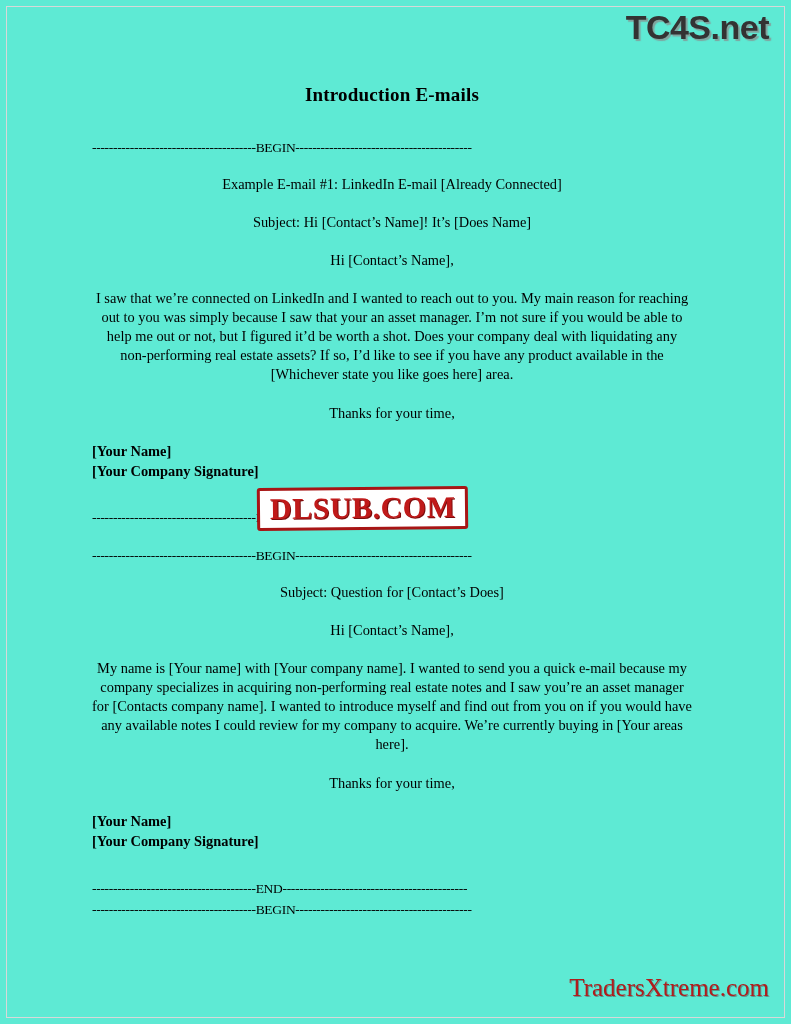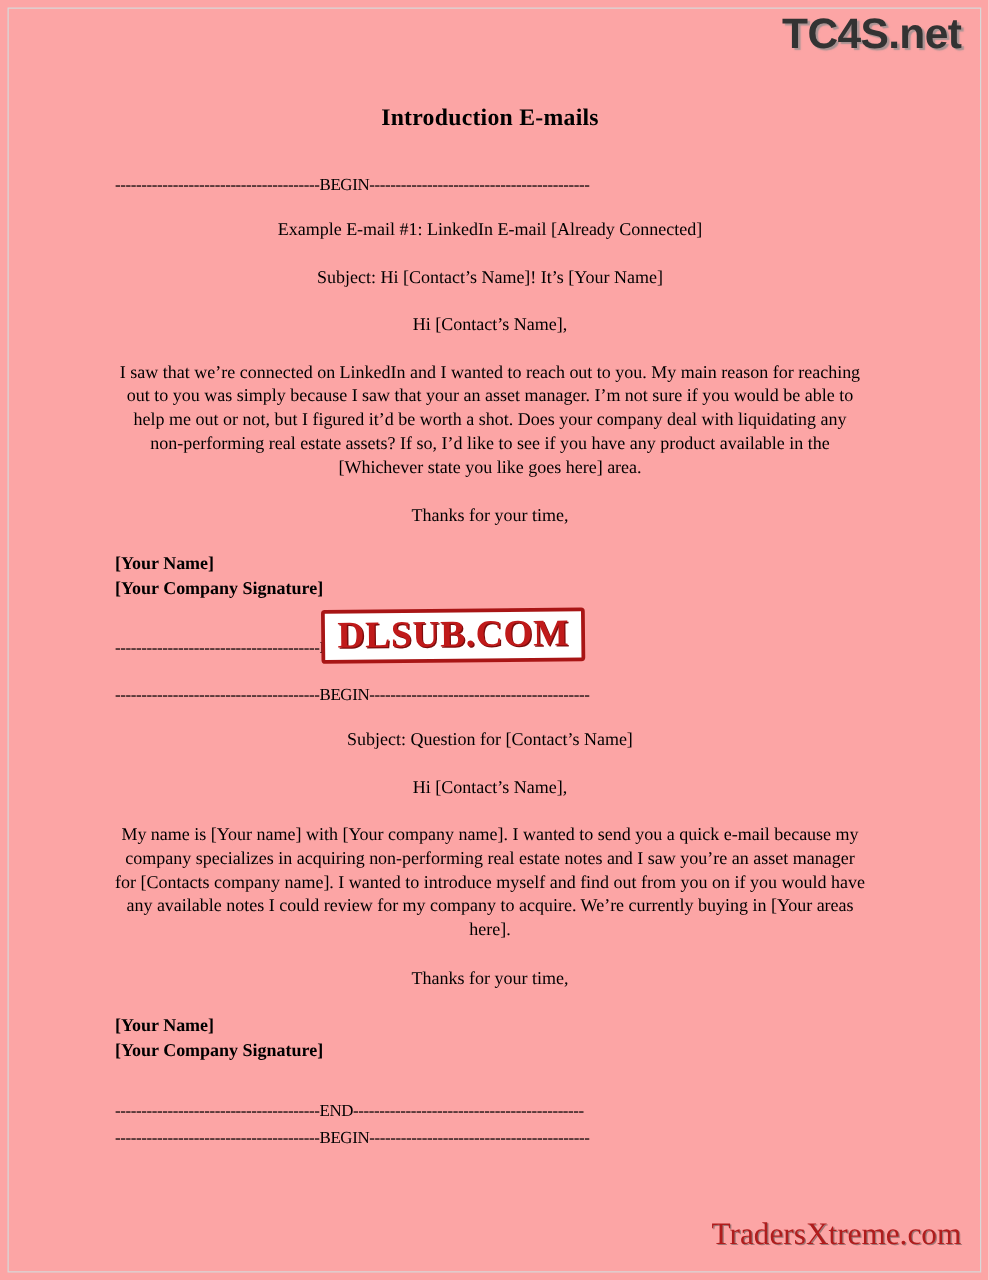--- a/index.html
+++ b/index.html
@@ -9,21 +9,21 @@
   }
   body {
     font-family: "Liberation Serif", serif;
     color: #000000;
   }
   .page {
     position: relative;
     width: 791px;
     height: 1024px;
     margin: 0 auto;
-    background: #fca5a5;
+    background: #5eead4;
     overflow: hidden;
   }
   .page-border {
     position: absolute;
     left: 6px;
     top: 6px;
     width: 779px;
     height: 1012px;
     border: 1px solid #d8d8d8;
     box-sizing: border-box;
@@ -125,35 +125,35 @@
 
   <div class="wm-top">TC4S.net</div>
 
   <div class="content">
 
     <h1 class="doc-title">Introduction E-mails</h1>
 
     <div class="divider">---------------------------------------BEGIN------------------------------------------</div>
 
     <p class="para">Example E-mail #1:  LinkedIn E-mail [Already Connected]</p>
-    <p class="para">Subject:  Hi [Contact’s Name]! It’s [Your Name]</p>
+    <p class="para">Subject:  Hi [Contact’s Name]! It’s [Does Name]</p>
     <p class="para">Hi [Contact’s Name],</p>
     <p class="para body-block">I saw that we’re connected on LinkedIn and I wanted to reach out to you.  My main reason for reaching out to you was simply because I saw that your an asset manager.  I’m not sure if you would be able to help me out or not, but I figured it’d be worth a shot.  Does your company deal with liquidating any non-performing real estate assets?  If so, I’d like to see if you have any product available in the [Whichever state you like goes here] area.</p>
     <p class="para">Thanks for your time,</p>
     <div class="sig-block">
       <div>[Your Name]</div>
       <div>[Your Company Signature]</div>
     </div>
 
     <div class="gap-lg"></div>
 
     <div class="divider tight">---------------------------------------END--------------------------------------------</div>
     <div class="divider" style="margin-top:22px;">---------------------------------------BEGIN------------------------------------------</div>
 
-    <p class="para">Subject:  Question for [Contact’s Name]</p>
+    <p class="para">Subject:  Question for [Contact’s Does]</p>
     <p class="para">Hi [Contact’s Name],</p>
     <p class="para body-block">My name is [Your name] with [Your company name].  I wanted to send you a quick e-mail because my company specializes in acquiring non-performing real estate notes and I saw you’re an asset manager for [Contacts company name].  I wanted to introduce myself and find out from you on if you would have any available notes I could review for my company to acquire.  We’re currently buying in [Your areas here].</p>
     <p class="para">Thanks for your time,</p>
     <div class="sig-block">
       <div>[Your Name]</div>
       <div>[Your Company Signature]</div>
     </div>
 
     <div class="gap-lg"></div>
 

